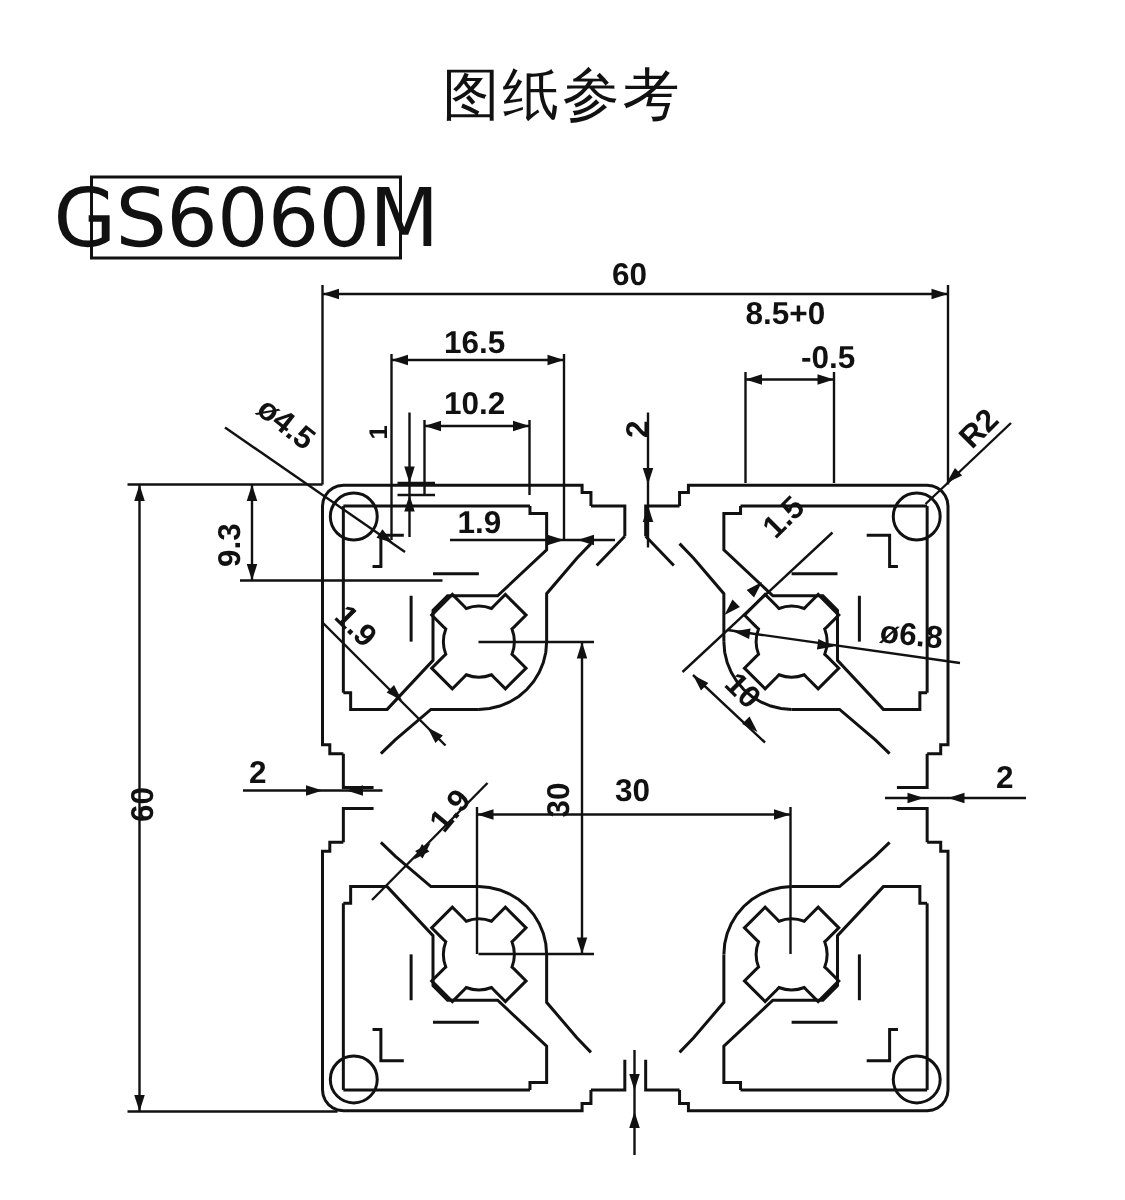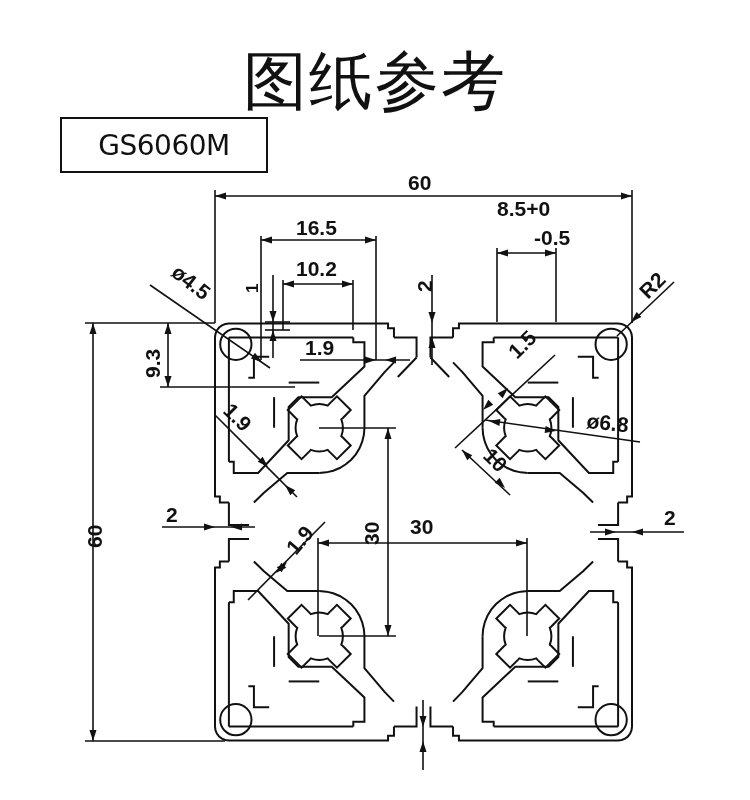--- a/index.html
+++ b/index.html
@@ -1,19 +1,19 @@
 <!DOCTYPE html>
 <html><head>
 <meta charset="utf-8">
 <style>
   html, body { margin: 0; padding: 0; background: #ffffff; }
   body { width: 750px; height: 800px; position: relative; overflow: hidden; font-family: "DejaVu Sans", sans-serif; }
-  .title { position: absolute; left: 0; top: 38px; width: 750px; text-align: center; font-size: 64px; font-weight: 400; color: #111; letter-spacing: 2px; font-family: "DejaVu Sans", sans-serif; }
+  .title { position: absolute; left: 0; top: 38px; width: 750px; text-align: center; font-size: 38px; font-weight: 400; color: #111; letter-spacing: 2px; font-family: "DejaVu Sans", sans-serif; }
   .model-box { position: absolute; left: 60px; top: 117px; width: 208px; height: 56px; border: 2px solid #111; box-sizing: border-box; display: flex; align-items: center; justify-content: center; }
-  .model-text { font-size: 28px; color: #111; font-family: "DejaVu Sans", sans-serif; letter-spacing: -0.5px; }
+  .model-text { font-size: 54px; color: #111; font-family: "DejaVu Sans", sans-serif; letter-spacing: -0.5px; }
   svg { position: absolute; left: 0; top: 0; }
   .dim-text { font-family: "Liberation Sans", sans-serif; font-weight: 700; font-size: 21px; fill: #111; }
   .ln { stroke: #111; stroke-width: 1.6; fill: none; }
   .prof { stroke: #111; stroke-width: 2; fill: none; stroke-linejoin: miter; }
 </style>
 </head>
 <body>
 
 <div class="title">图纸参考</div>
 <div class="model-box">

